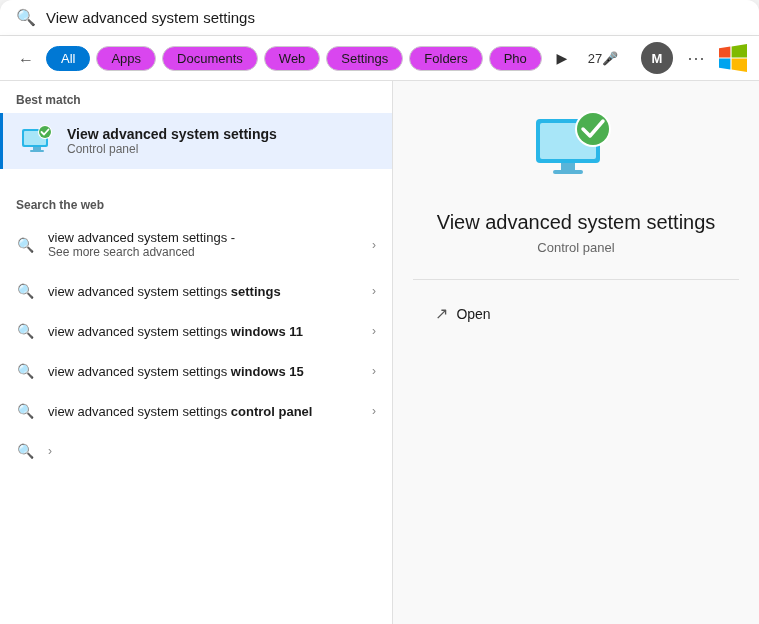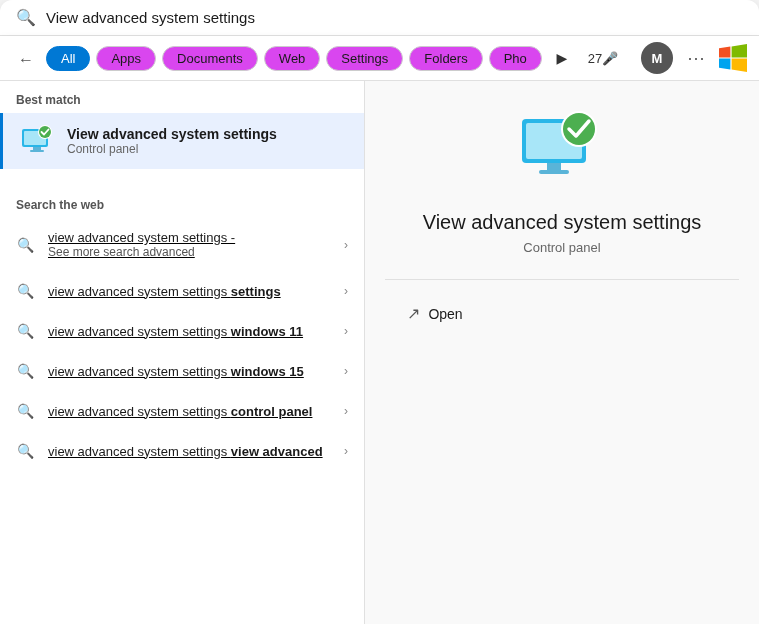--- a/index.html
+++ b/index.html
@@ -132,21 +132,21 @@
 
     
     .main-content {
       display: flex;
       flex: 1;
       overflow: hidden;
     }
 
     
     .left-panel {
-      width: 365px;
+      width: 393px;
       background: white;
       overflow-y: auto;
       border-right: 1px solid #e0e0e0;
     }
 
     .section-label {
       font-size: 12px;
       color: #555;
       font-weight: 600;
       padding: 12px 16px 6px;
@@ -199,21 +199,20 @@
     .search-icon-sm {
       color: #666;
       font-size: 14px;
       width: 20px;
       text-align: center;
       flex-shrink: 0;
     }
 
     .web-item-text {
       flex: 1;
-      text-decoration: underline;
     }
     .web-item-text .main-text {
       font-size: 13px;
       color: #1a1a1a;
     }
     .web-item-text .sub-text {
       font-size: 12px;
       color: #555;
     }
 
@@ -389,25 +388,20 @@
         <div class="web-item-text">
           <div class="main-text">
             <span>view advanced system settings </span><strong>control panel</strong>
           </div>
         </div>
         <span class="chevron">›</span>
       </div>
 
       <div class="web-search-item">
         <span class="search-icon-sm">🔍</span>
-        <div class="web-item-text">
-          <div class="main-text">
-            <span>view advanced system settings </span><strong>view advanced</strong>
-          </div>
-        </div>
         <span class="chevron">›</span>
       </div>
     </div>
   </div>
 
   <div class="right-panel">
     <div class="app-icon-area">
 
       <svg width="90" height="80" viewBox="0 0 90 80">
 

